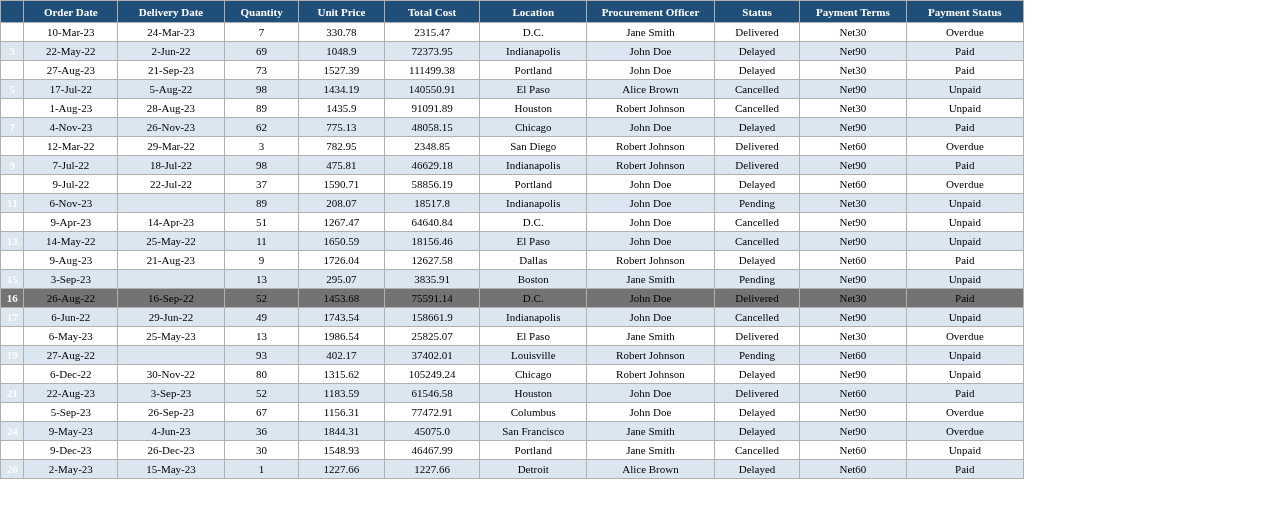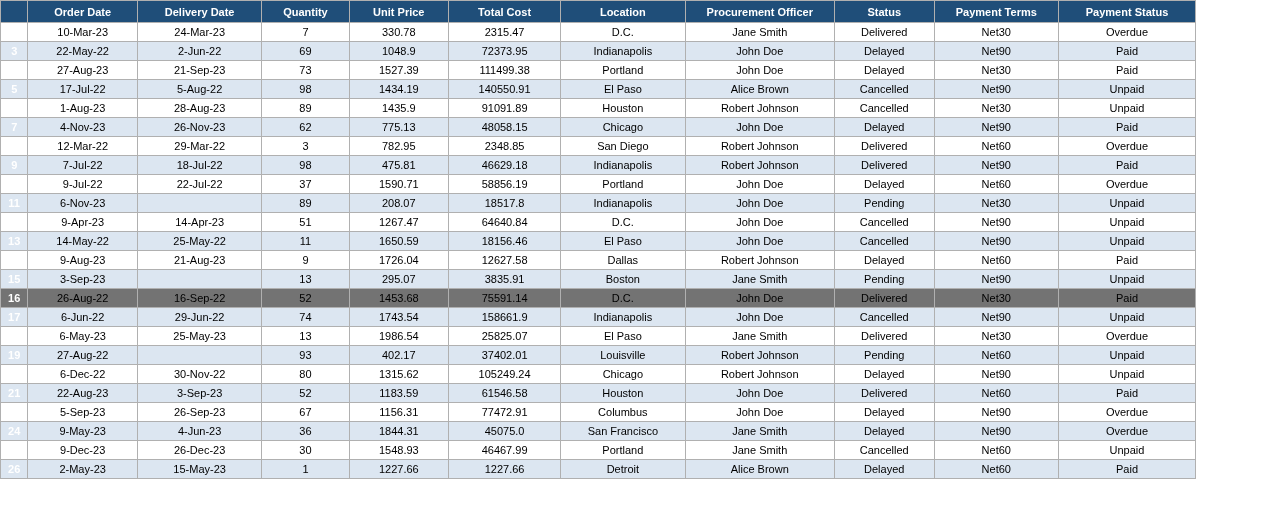--- a/index.html
+++ b/index.html
@@ -3,23 +3,24 @@
   <meta charset="utf-8">
   <style>
     * { margin: 0; padding: 0; box-sizing: border-box; }
     body {
       font-family: Arial, sans-serif;
       font-size: 11px;
       background: #fff;
       overflow: hidden;
     }
     table {
-      width: 1196px;
+      width: 1024px;
       border-collapse: collapse;
       table-layout: fixed;
+      font-family: Liberation Serif, serif;
     }
     th, td {
       border: 1px solid #b0b0b0;
       padding: 2px 4px;
       text-align: center;
       white-space: nowrap;
       overflow: hidden;
       text-overflow: ellipsis;
     }
     th {
@@ -283,21 +284,21 @@
         <td>D.C.</td>
         <td>John Doe</td>
         <td>Delivered</td>
         <td>Net30</td>
         <td>Paid</td>
       </tr>
       <tr>
         <td>17</td>
         <td>6-Jun-22</td>
         <td>29-Jun-22</td>
-        <td>74</td>
+        <td>49</td>
         <td>1743.54</td>
         <td>158661.9</td>
         <td>Indianapolis</td>
         <td>John Doe</td>
         <td>Cancelled</td>
         <td>Net90</td>
         <td>Unpaid</td>
       </tr>
       <tr>
         <td>18</td>

